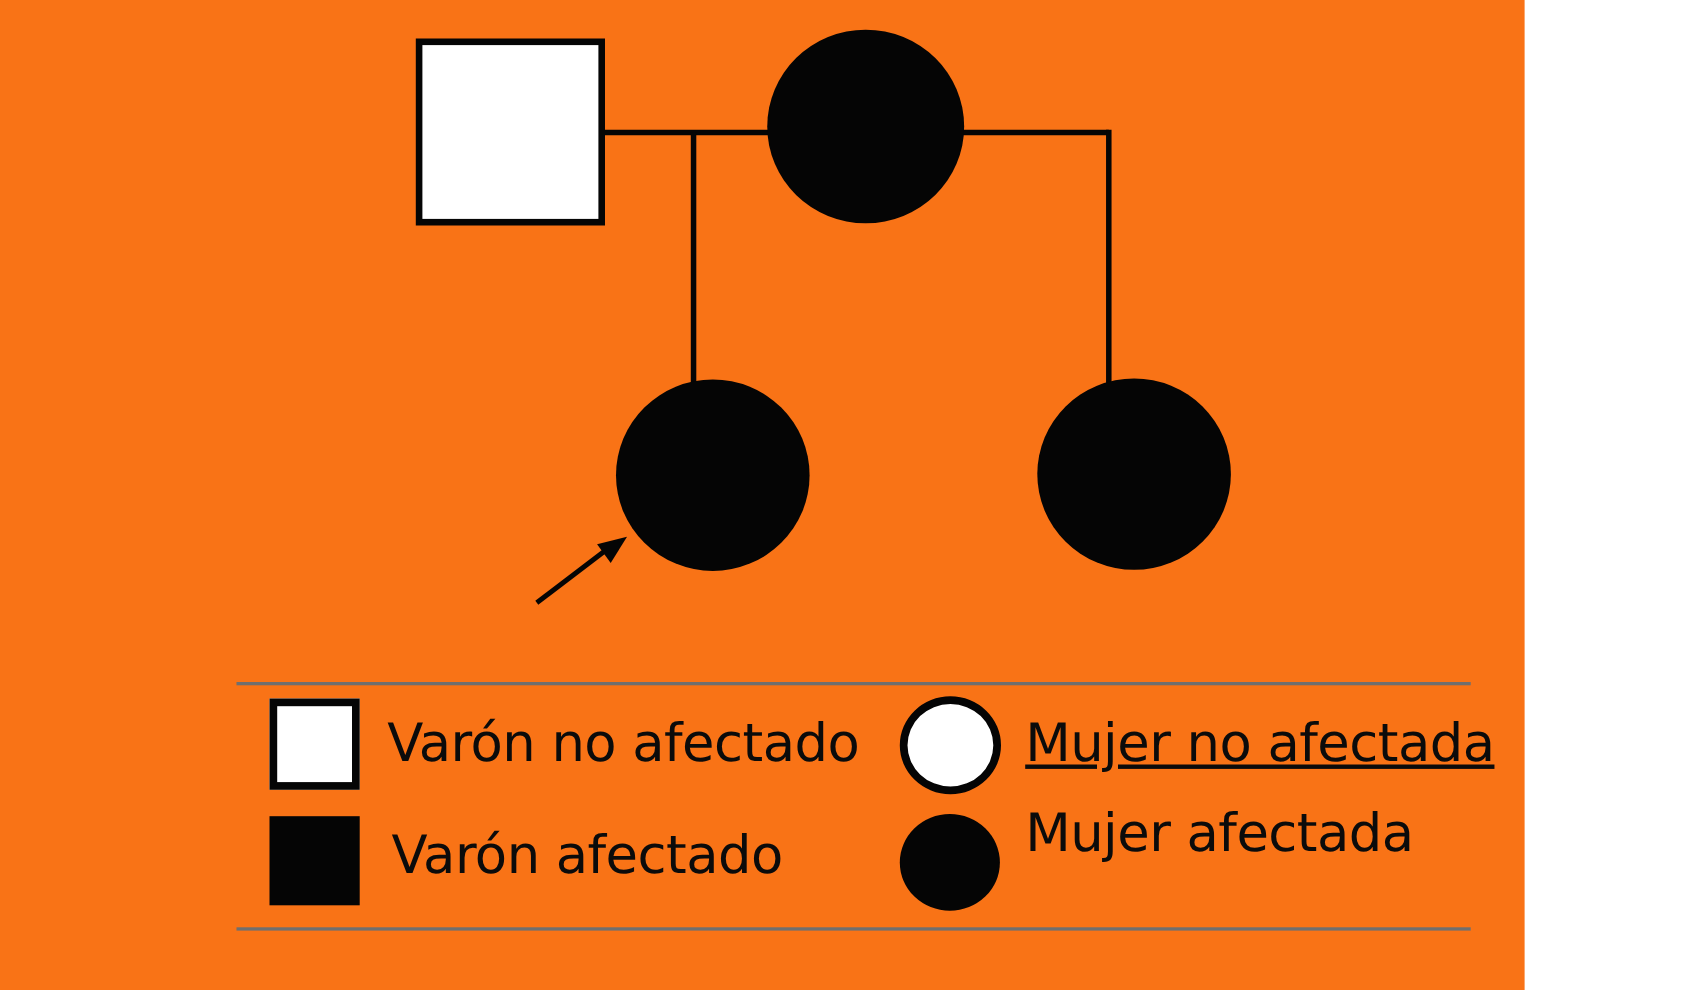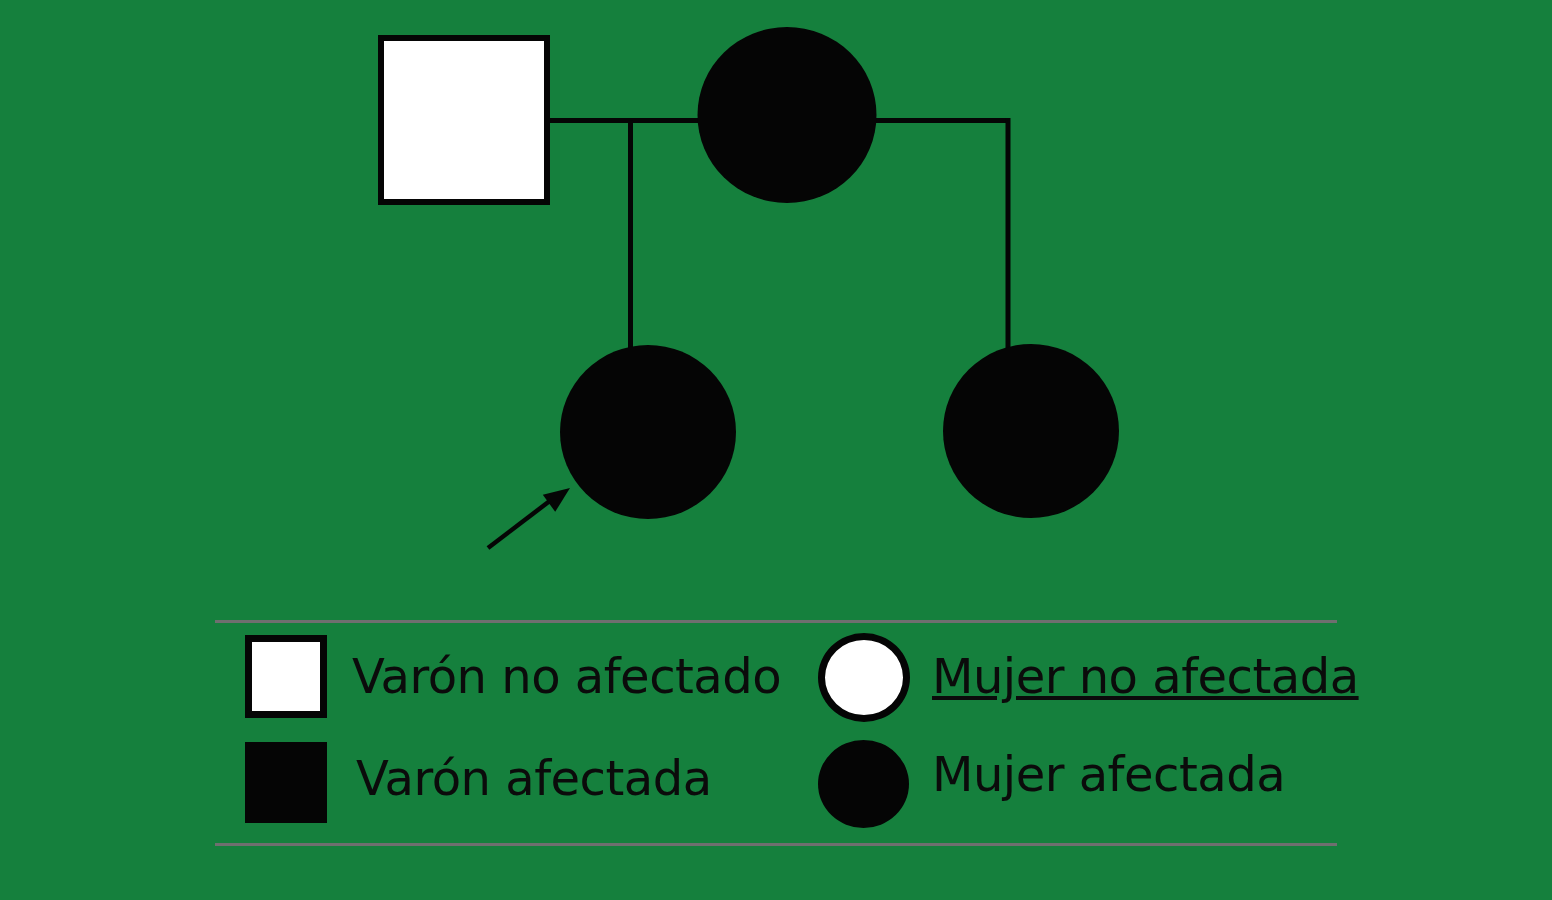--- a/index.html
+++ b/index.html
@@ -3,23 +3,23 @@
 <meta charset="utf-8">
 <style>
   html, body {
     margin: 0;
     padding: 0;
     background: #ffffff;
     font-family: "DejaVu Sans", "Liberation Sans", sans-serif;
   }
   .stage {
     position: relative;
-    width: 1552px;
+    width: 1386px;
     height: 900px;
-    background: #15803d;
+    background: #f97316;
     overflow: hidden;
   }
   .pedigree-svg {
     position: absolute;
     left: 0;
     top: 0;
     width: 1552px;
     height: 900px;
     display: block;
   }
@@ -66,21 +66,21 @@
     position: absolute;
     font-size: 48px;
     line-height: 48px;
     color: #0b0b0b;
     white-space: nowrap;
     letter-spacing: -0.5px;
   }
   .lbl-varon-no   { left: 352px; top: 652px; }
   .lbl-mujer-no   { left: 932px; top: 652px; text-decoration: underline; }
   .lbl-varon-af   { left: 356px; top: 754px; }
-  .lbl-mujer-af   { left: 932px; top: 750px; }
+  .lbl-mujer-af   { left: 932px; top: 734px; }
 </style>
 </head>
 <body>
 
 <div class="stage">
 
   <svg class="pedigree-svg" viewBox="0 0 1552 900" xmlns="http://www.w3.org/2000/svg">
 
     <line x1="547" y1="120.5" x2="1008" y2="120.5" stroke="#050505" stroke-width="5"></line>
 
@@ -106,21 +106,21 @@
 
     <div class="legend-rule rule-top"></div>
 
     <div class="legend-symbol sym-square-open"></div>
     <div class="legend-label lbl-varon-no">Varón no afectado</div>
 
     <div class="legend-symbol sym-circle-open"></div>
     <div class="legend-label lbl-mujer-no">Mujer no afectada</div>
 
     <div class="legend-symbol sym-square-filled"></div>
-    <div class="legend-label lbl-varon-af">Varón afectada</div>
+    <div class="legend-label lbl-varon-af">Varón afectado</div>
 
     <div class="legend-symbol sym-circle-filled"></div>
     <div class="legend-label lbl-mujer-af">Mujer afectada</div>
 
     <div class="legend-rule rule-bottom"></div>
   </div>
 
 </div>
 
 </body></html>

